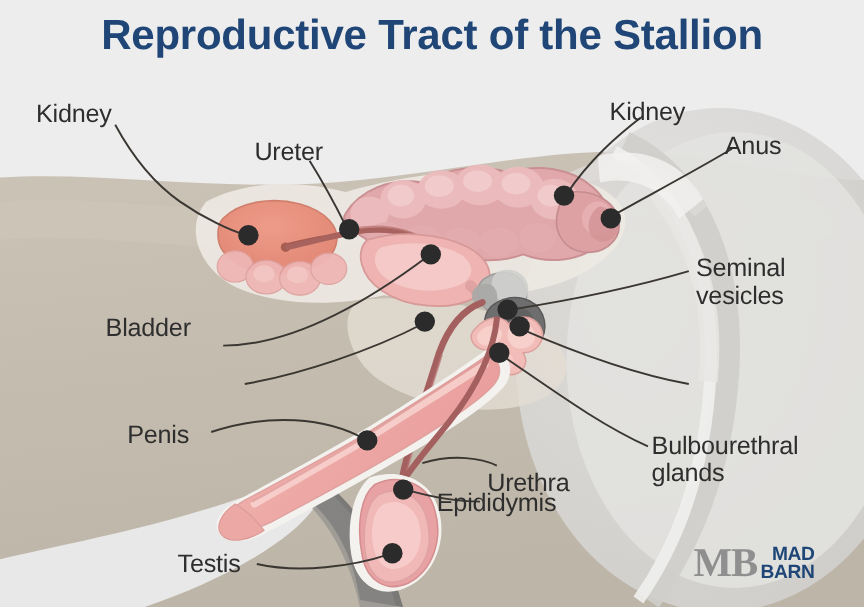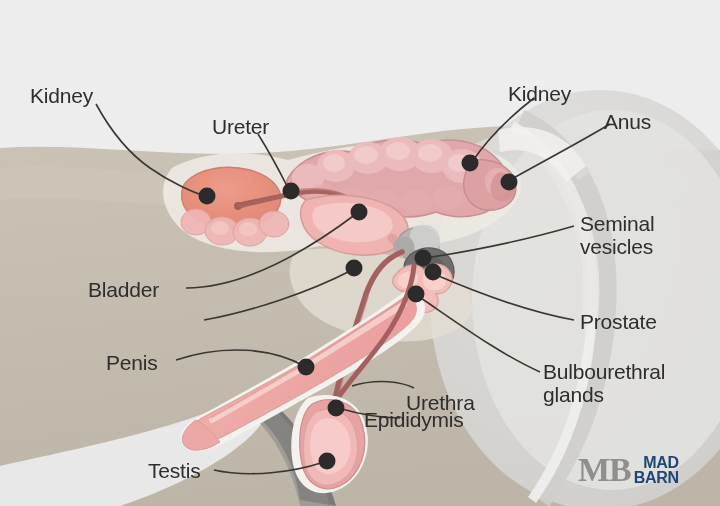--- a/index.html
+++ b/index.html
@@ -308,31 +308,31 @@
       <circle cx="433" cy="272" r="8.5"></circle>
       <circle cx="416" cy="294" r="8.5"></circle>
       <circle cx="359" cy="212" r="8.5"></circle>
       <circle cx="354" cy="268" r="8.5"></circle>
       <circle cx="306" cy="367" r="8.5"></circle>
       <circle cx="336" cy="408" r="8.5"></circle>
       <circle cx="327" cy="461" r="8.5"></circle>
     </g>
   </svg>
 
+  <div id="title">Reproductive Tract of the Stallion</div>
 
   <div class="lbl l" style="left:30px; top:84px;">Kidney</div>
   <div class="lbl l" style="left:212px; top:115px;">Ureter</div>
   <div class="lbl r" style="left:508px; top:82px;">Kidney</div>
   <div class="lbl r" style="left:604px; top:110px;">Anus</div>
   <div class="lbl r" style="left:580px; top:212px;">Seminal
 vesicles</div>
-  <div class="lbl r" style="left:580px; top:310px;">Prostate</div>
   <div class="lbl r" style="left:543px; top:360px;">Bulbourethral
 glands</div>
-  <div class="lbl l" style="left:88px; top:278px;">Bladder</div>
+  <div class="lbl l" style="left:88px; top:262px;">Bladder</div>
   <div class="lbl l" style="left:106px; top:351px;">Penis</div>
   <div class="lbl r" style="left:406px; top:391px;">Urethra</div>
   <div class="lbl r" style="left:364px; top:408px;">Epididymis</div>
   <div class="lbl l" style="left:148px; top:459px;">Testis</div>
 
   <div id="logo">
     <span class="mb">MB</span>
     <span class="mad">
       <span>MAD</span><br>
       <span>BARN</span>

